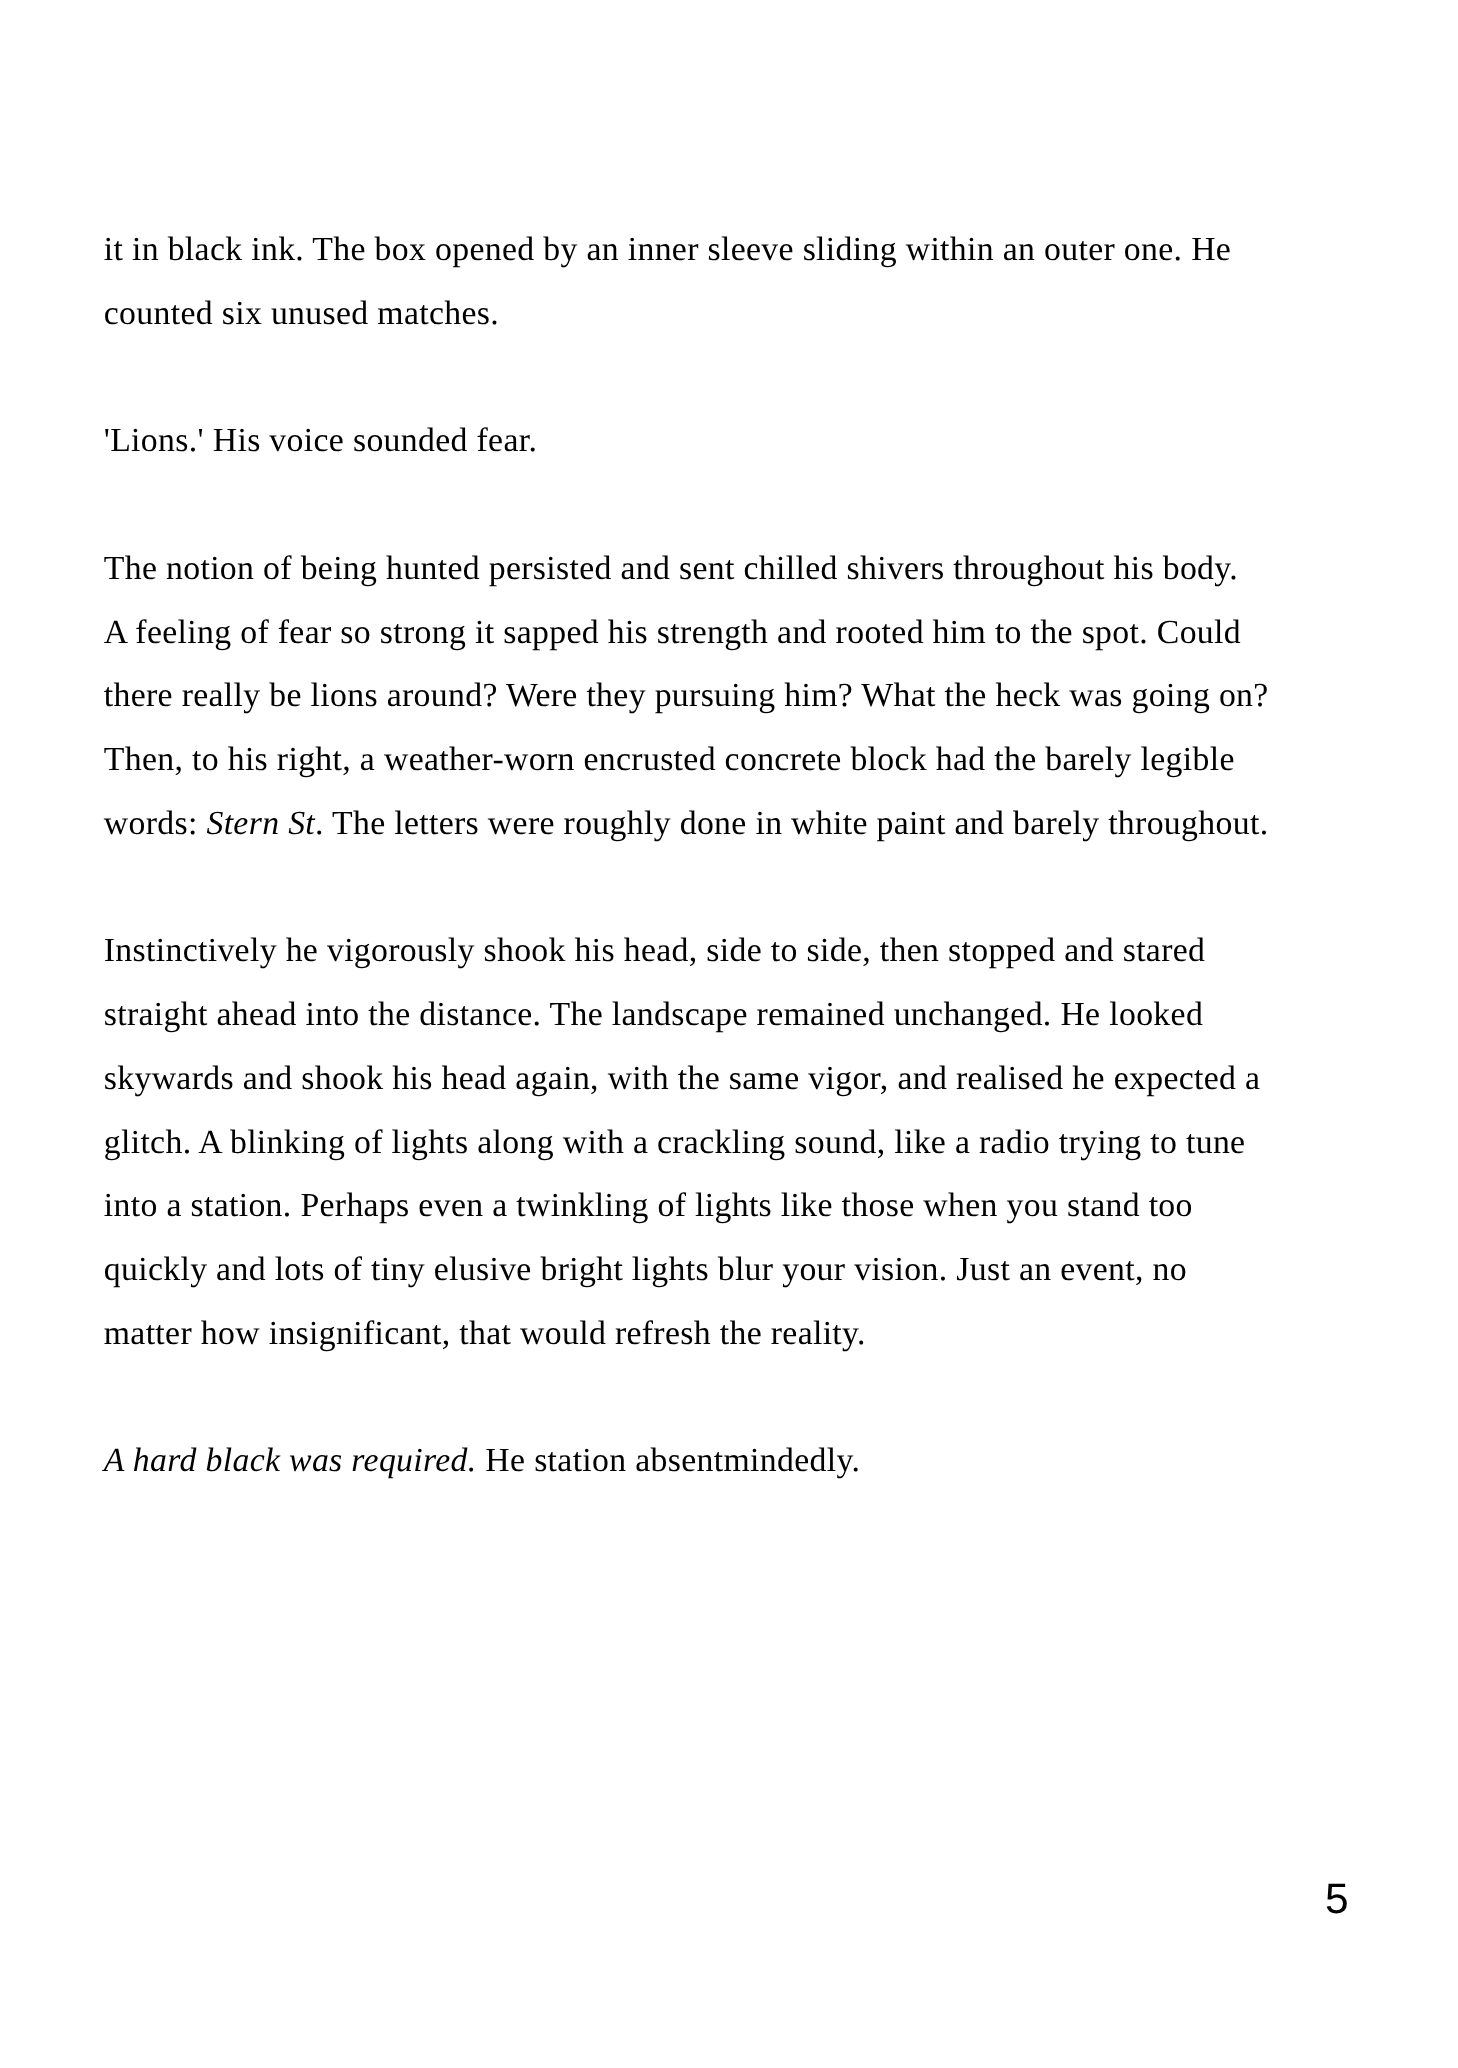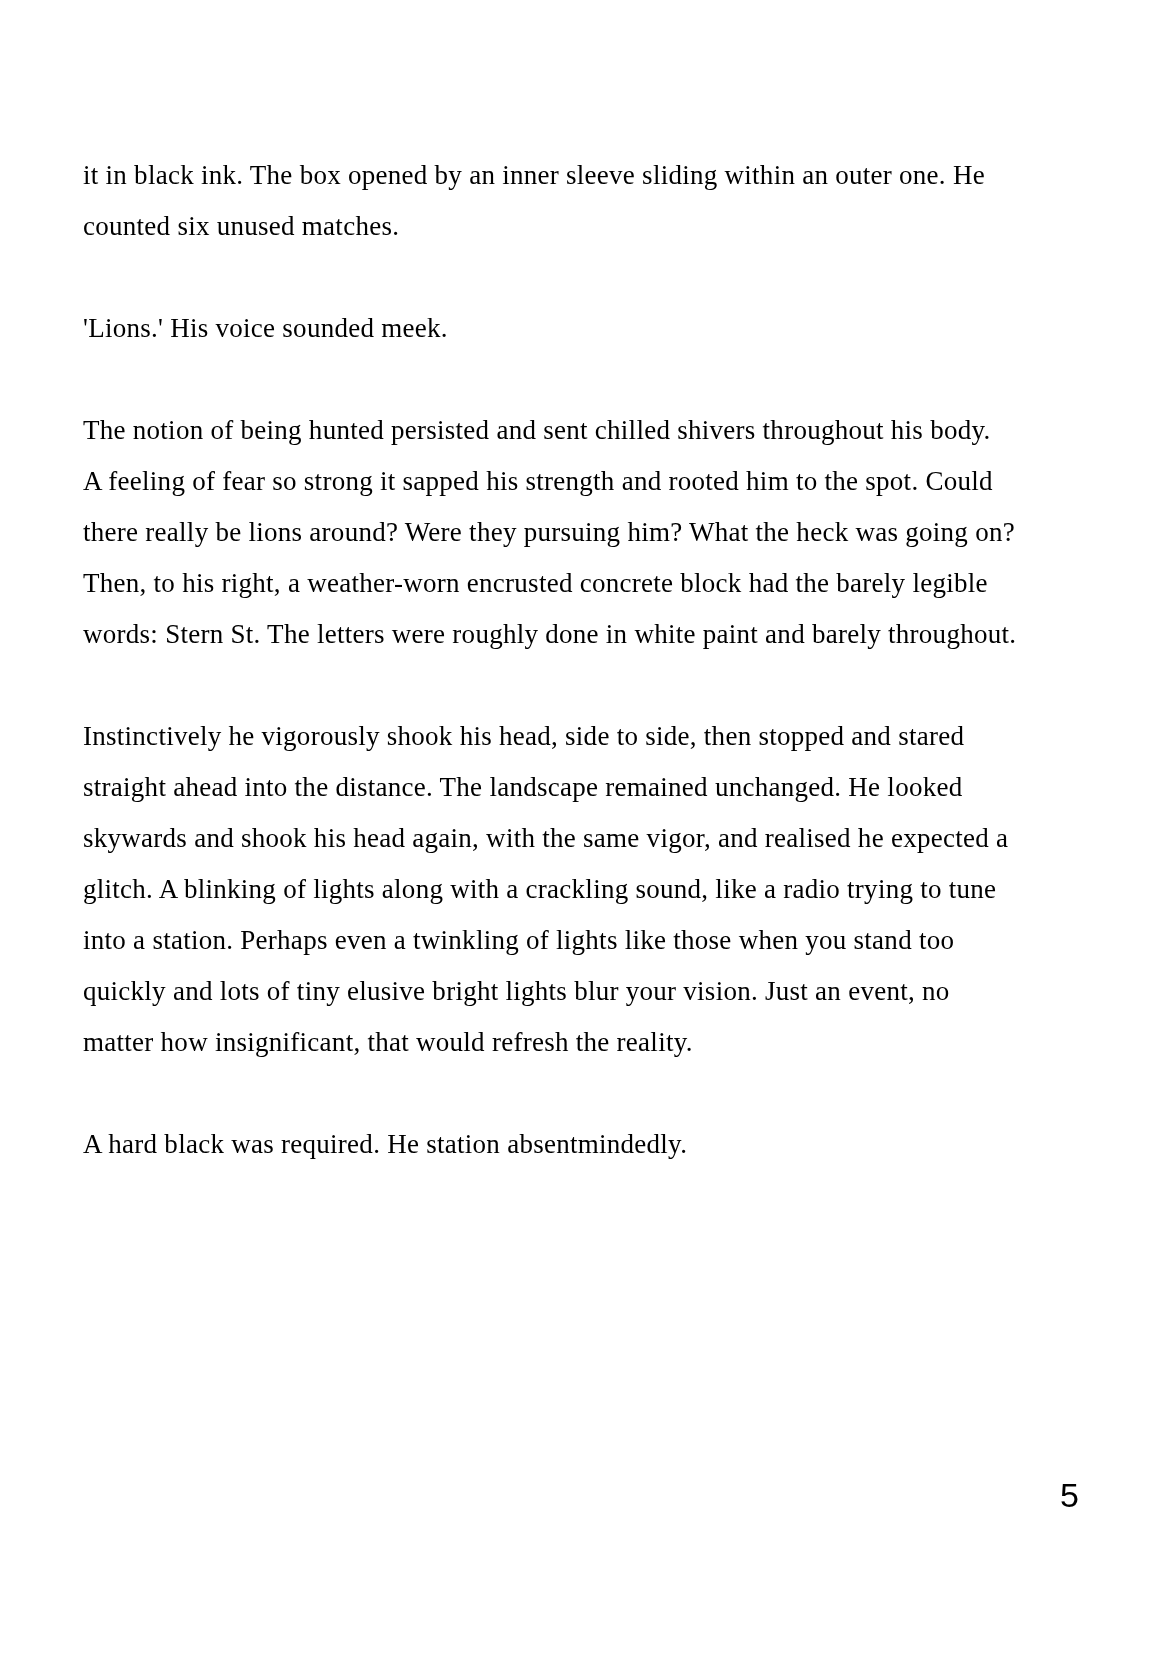--- a/index.html
+++ b/index.html
@@ -8,56 +8,58 @@
     background: #ffffff;
   }
   .page {
     position: relative;
     width: 1166px;
     height: 1624px;
     background: #ffffff;
     color: #000000;
     font-family: "Liberation Serif", "DejaVu Serif", serif;
     overflow: hidden;
+    margin-top: 24px;
   }
   .content {
     position: absolute;
     left: 83px;
     top: 150px;
     right: 18px;
   }
   .para {
     margin: 0 0 51px 0;
     font-size: 27px;
     line-height: 51px;
     white-space: pre-line;
     letter-spacing: 0.01em;
   }
   .italic {
+    font-style: italic;
   }
   .page-number {
     position: absolute;
     left: 1060px;
     top: 1478px;
     font-family: "Liberation Sans", "DejaVu Sans", sans-serif;
     font-size: 34px;
     line-height: 34px;
     color: #000000;
   }
 </style>
 </head>
 <body>
 
 <div class="page">
   <div class="content">
 
     <p class="para">it in black ink. The box opened by an inner sleeve sliding within an outer one. He
 counted six unused matches.</p>
 
-    <p class="para">'Lions.' His voice sounded meek.</p>
+    <p class="para">'Lions.' His voice sounded fear.</p>
 
     <p class="para"><span>The notion of being hunted persisted and sent chilled shivers throughout his body.
 A feeling of fear so strong it sapped his strength and rooted him to the spot. Could
 there really be lions around? Were they pursuing him? What the heck was going on?
 Then, to his right, a weather-worn encrusted concrete block had the barely legible
 words: </span><span class="italic">Stern St</span><span>. The letters were roughly done in white paint and barely throughout.</span></p>
 
 
     <p class="para">Instinctively he vigorously shook his head, side to side, then stopped and stared
 straight ahead into the distance. The landscape remained unchanged. He looked

